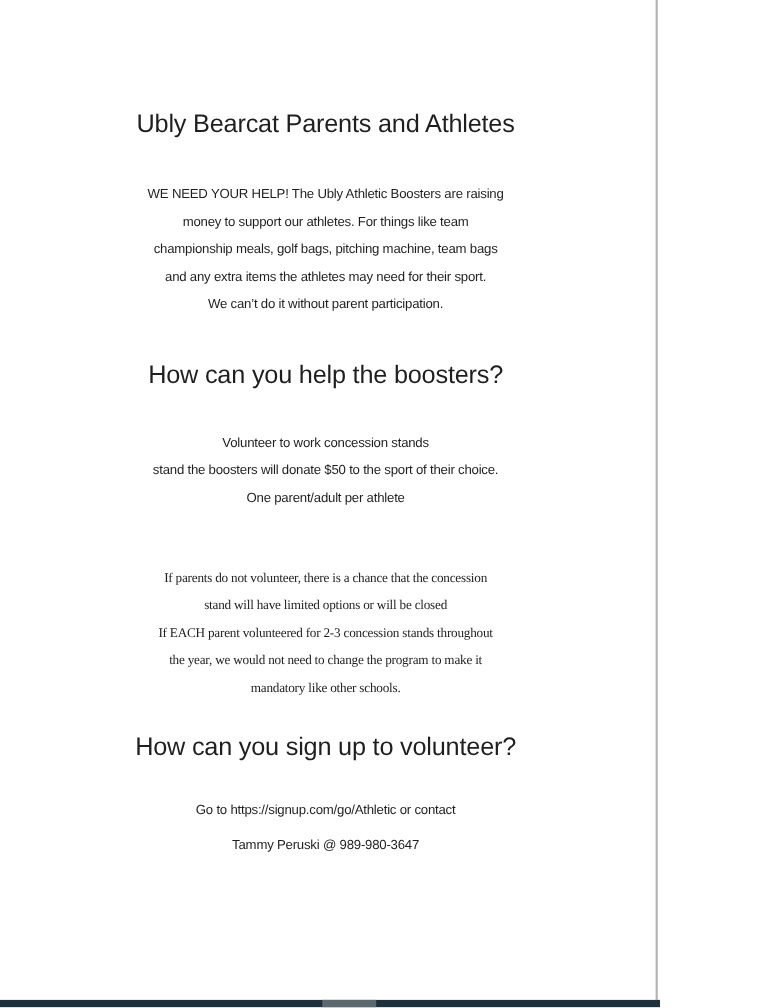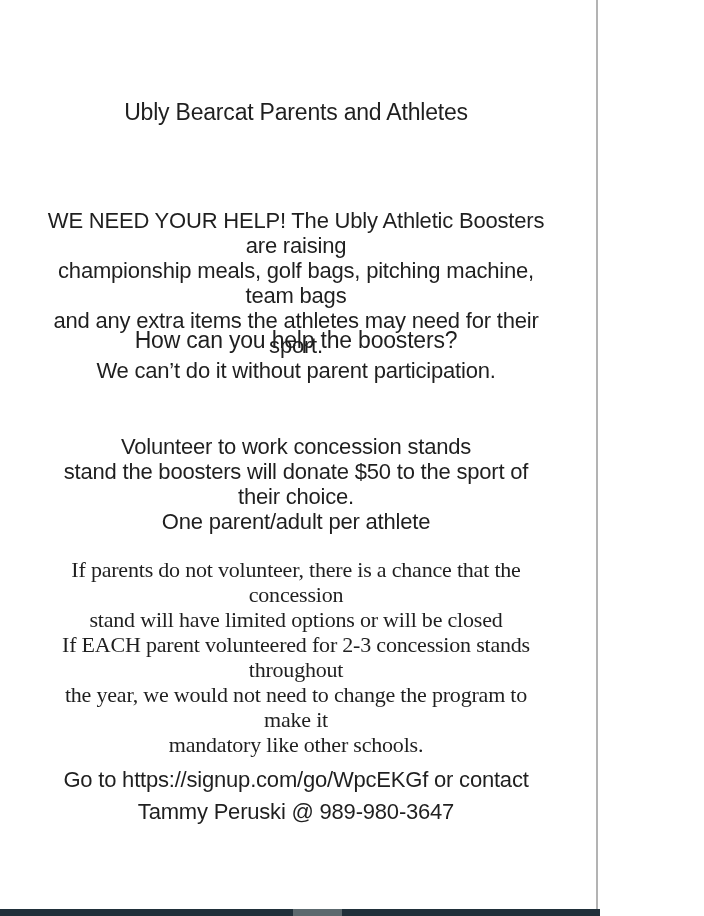--- a/index.html
+++ b/index.html
@@ -21,23 +21,22 @@
     left: 40px;
     right: 48px;
     text-align: center;
     letter-spacing: -0.2px;
   }
   .heading {
     font-size: 23px;
     line-height: 28px;
   }
   .body-text {
-    font-size: 22px;
+    font-size: 12px;
     line-height: 25px;
-    margin-top: 44px;
   }
   #title   { top: 98px;  }
   #p-intro { top: 164px; }
   #h-help  { top: 326px; }
   #p-volunteer { top: 390px; }
   #p-warning   { top: 513px; font-family: Liberation Serif, serif; }
   #h-signup    { top: 664px; }
   #p-contact   { top: 720px; line-height: 32px; }
 
   .v-scroll-edge {
@@ -67,20 +66,21 @@
 </style>
 </head>
 <body>
 
 <div class="viewport">
 
   <div id="title" class="block heading">Ubly Bearcat Parents and Athletes</div>
 
   <div id="p-intro" class="block body-text">
     <div>WE NEED YOUR HELP! The Ubly Athletic Boosters are raising</div>
+    <div>money to support our athletes. For things like team</div>
     <div>championship meals, golf bags, pitching machine, team bags</div>
     <div>and any extra items the athletes may need for their sport.</div>
     <div>We can’t do it without parent participation.</div>
   </div>
 
   <div id="h-help" class="block heading">How can you help the boosters?</div>
 
   <div id="p-volunteer" class="block body-text">
     <div>Volunteer to work concession stands</div>
     <div>stand the boosters will donate $50 to the sport of their choice.</div>
@@ -88,23 +88,24 @@
   </div>
 
   <div id="p-warning" class="block body-text">
     <div>If parents do not volunteer, there is a chance that the concession</div>
     <div>stand will have limited options or will be closed</div>
     <div>If EACH parent volunteered for 2-3 concession stands throughout</div>
     <div>the year, we would not need to change the program to make it</div>
     <div>mandatory like other schools.</div>
   </div>
 
+  <div id="h-signup" class="block heading">How can you sign up to volunteer?</div>
 
   <div id="p-contact" class="block body-text">
-    <div>Go to https://signup.com/go/WpcEKGf or contact</div>
+    <div>Go to https://signup.com/go/Athletic or contact</div>
     <div>Tammy Peruski @ 989-980-3647</div>
   </div>
 
   <div class="v-scroll-edge"></div>
 
   <div class="h-scrollbar">
     <div class="h-scrollbar-thumb"></div>
   </div>
 
 </div>

